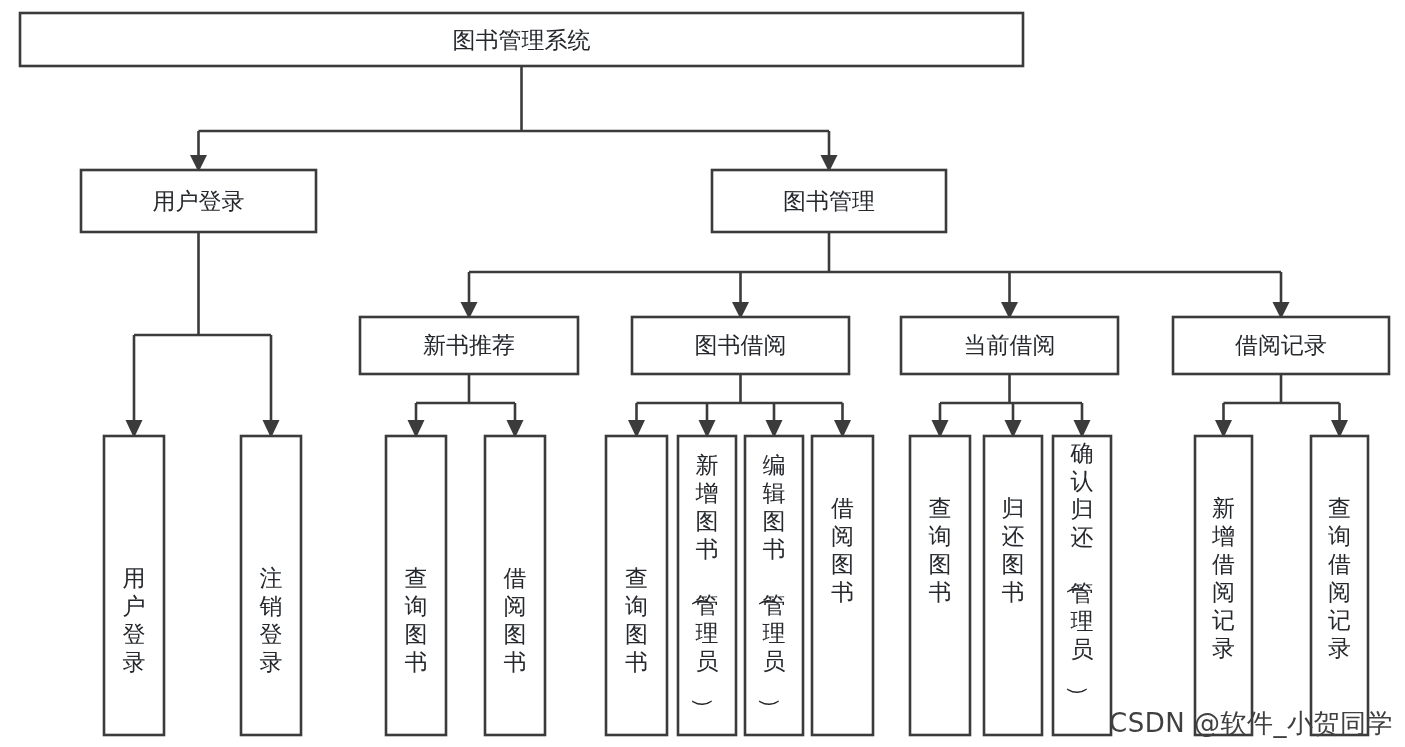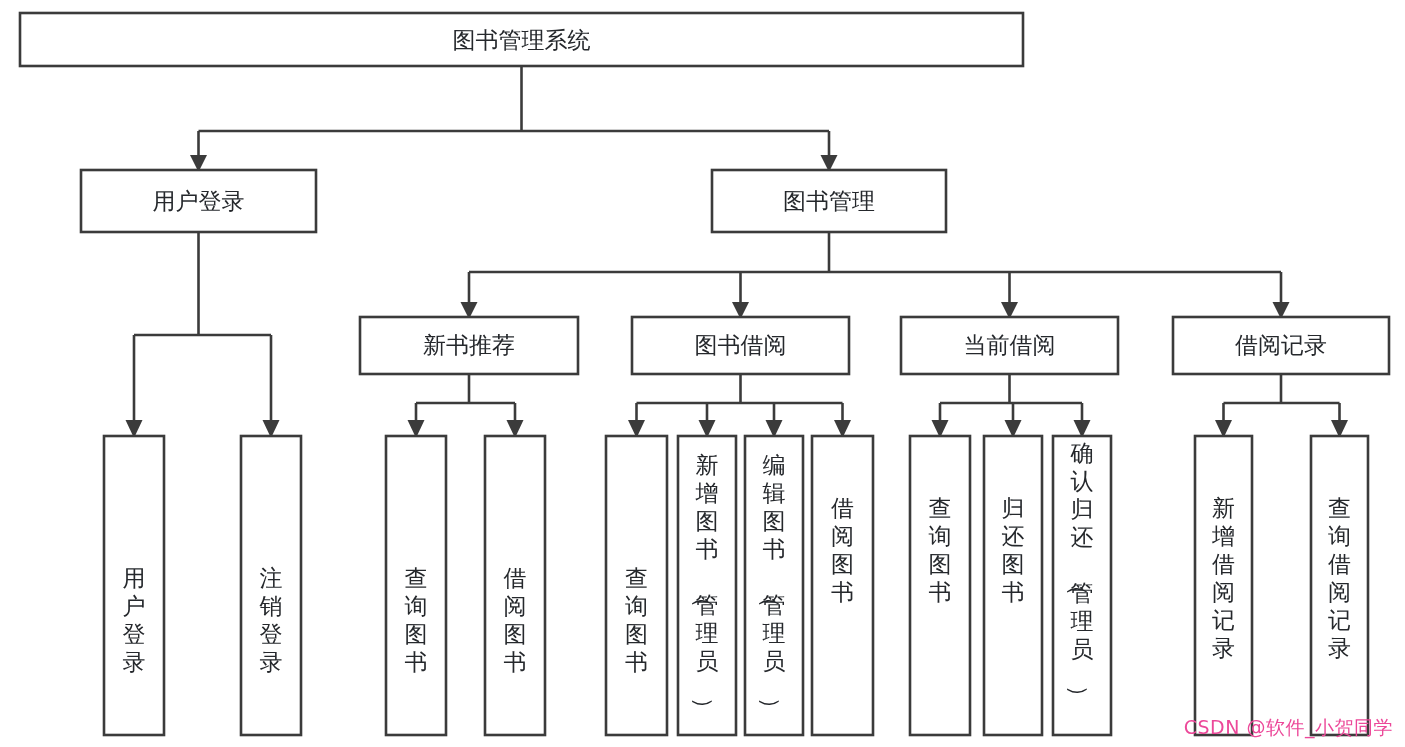--- a/index.html
+++ b/index.html
@@ -51,22 +51,22 @@
   }
   .arrow-head {
     fill: #3b3b3b;
     stroke: none;
   }
   .watermark {
     position: absolute;
     right: 12px;
     bottom: 6px;
     font-family: "DejaVu Sans", "Liberation Sans", sans-serif;
-    font-size: 19px;
-    color: #ec4899;
+    font-size: 26px;
+    color: #404040;
     letter-spacing: 0.5px;
     white-space: nowrap;
     user-select: none;
   }
 </style>
 </head>
 <body>
 
 <div id="diagram-root">
   <svg class="tree" viewBox="0 0 1405 747" xmlns="http://www.w3.org/2000/svg">

